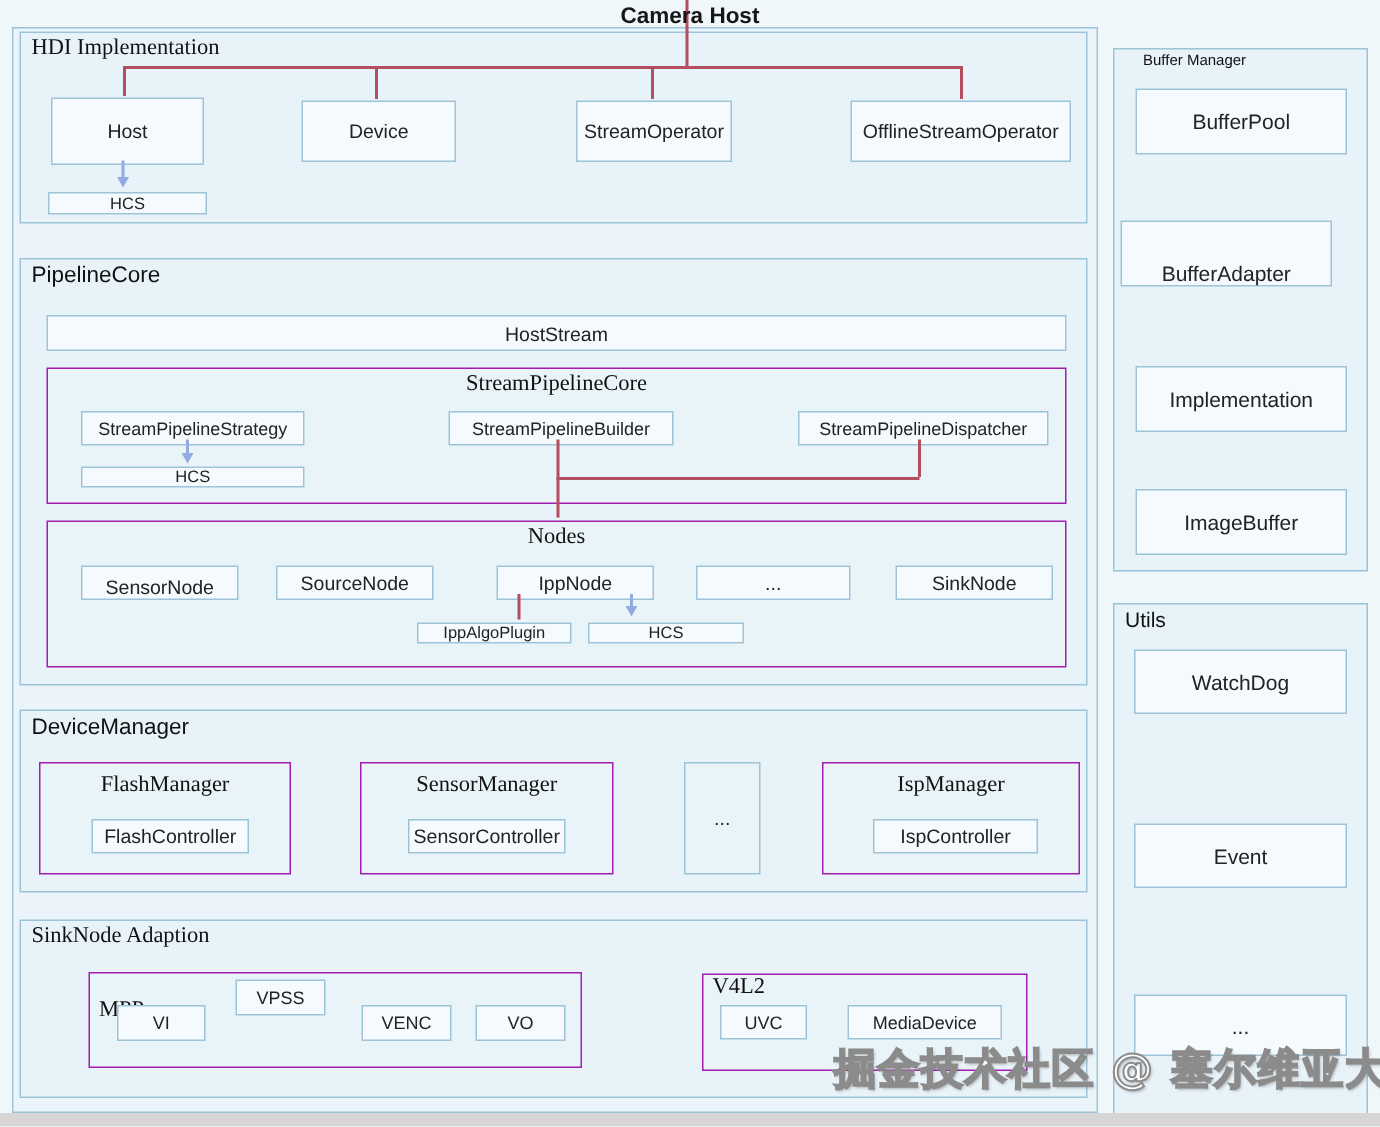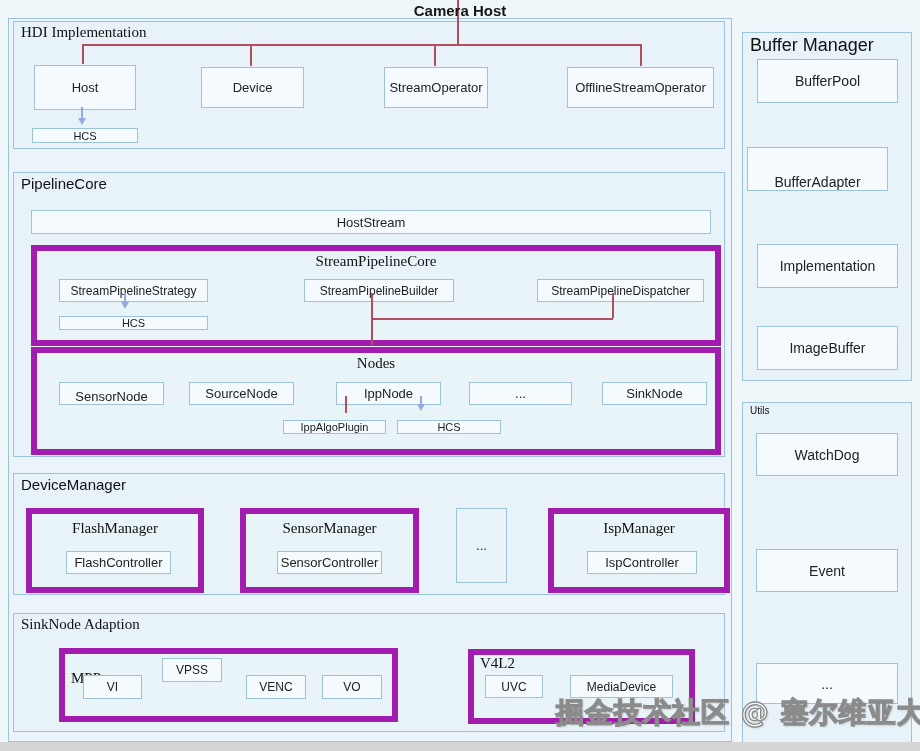--- a/index.html
+++ b/index.html
@@ -2,21 +2,21 @@
 <html><head>
 <meta charset="utf-8">
 <style>
   html,body{margin:0;padding:0;}
   body{background:#eff7fb;font-family:"Liberation Sans",sans-serif;}
   .stage{position:relative;width:920px;height:751px;background:#eff7fb;overflow:hidden;}
   .serif{font-family:"Liberation Serif",serif;}
   .sans{font-family:"Liberation Sans",sans-serif;}
   .outer{position:absolute;border:1px solid #9cc3d7;background:#ebf4fa;}
   .panel{position:absolute;border:1px solid #9cc3d7;background:#e8f3f9;}
-  .sub{position:absolute;border:6px solid #a21caf;background:#e9f4f9;}
+  .sub{position:absolute;border:1px solid #a21caf;background:#e9f4f9;}
   .plabel{position:absolute;top:2px;left:7px;font-size:15px;color:#111;white-space:nowrap;}
   .ctitle{position:absolute;top:2px;left:0;right:0;text-align:center;font-size:15px;color:#111;font-family:"Liberation Serif",serif;}
   .box{position:absolute;border:1px solid #9cc3d7;background:#f4fafd;display:flex;align-items:center;justify-content:center;
        font-family:"Liberation Sans",sans-serif;font-size:13px;color:#222;white-space:nowrap;}
   .box.small{font-size:11px;}
   .box.mid{font-size:12px;}
   .box.big{font-size:14px;}
   .rl{position:absolute;background:#b44d5e;}
   .bl{position:absolute;background:#93abde;}
   .ah{position:absolute;width:0;height:0;border-left:4px solid transparent;border-right:4px solid transparent;border-top:7px solid #93abde;}
@@ -147,37 +147,37 @@
       <div class="box mid" style="left:11px;top:20px;width:56px;height:21px;">
         <span>UVC</span>
       </div>
       <div class="box mid" style="left:96px;top:20px;width:101px;height:21px;">
         <span>MediaDevice</span>
       </div>
     </div>
   </div>
 
   <div class="panel" style="left:742px;top:32px;width:168px;height:347px;">
-    <span class="plabel sans" style="font-size:18px;">Buffer Manager</span>
+    <span class="plabel sans" style="font-size:10px;margin-left:12px;">Buffer Manager</span>
     <div class="box big" style="left:14px;top:26px;width:139px;height:42px;">
       <span>BufferPool</span>
     </div>
     <div class="box big" style="left:4px;top:114px;width:139px;height:42px;align-items:flex-end;">
       <span>BufferAdapter</span>
     </div>
     <div class="box big" style="left:14px;top:211px;width:139px;height:42px;">
       <span>Implementation</span>
     </div>
     <div class="box big" style="left:14px;top:293px;width:139px;height:42px;">
       <span>ImageBuffer</span>
     </div>
   </div>
 
   <div class="panel" style="left:742px;top:402px;width:168px;height:340px;">
-    <span class="plabel sans" style="font-size:10px;">Utils</span>
+    <span class="plabel sans" style="font-size:14px;">Utils</span>
     <div class="box big" style="left:13px;top:30px;width:140px;height:41px;">
       <span>WatchDog</span>
     </div>
     <div class="box big" style="left:13px;top:146px;width:140px;height:41px;">
       <span>Event</span>
     </div>
     <div class="box big" style="left:13px;top:260px;width:140px;height:39px;">
       <span>...</span>
     </div>
   </div>

